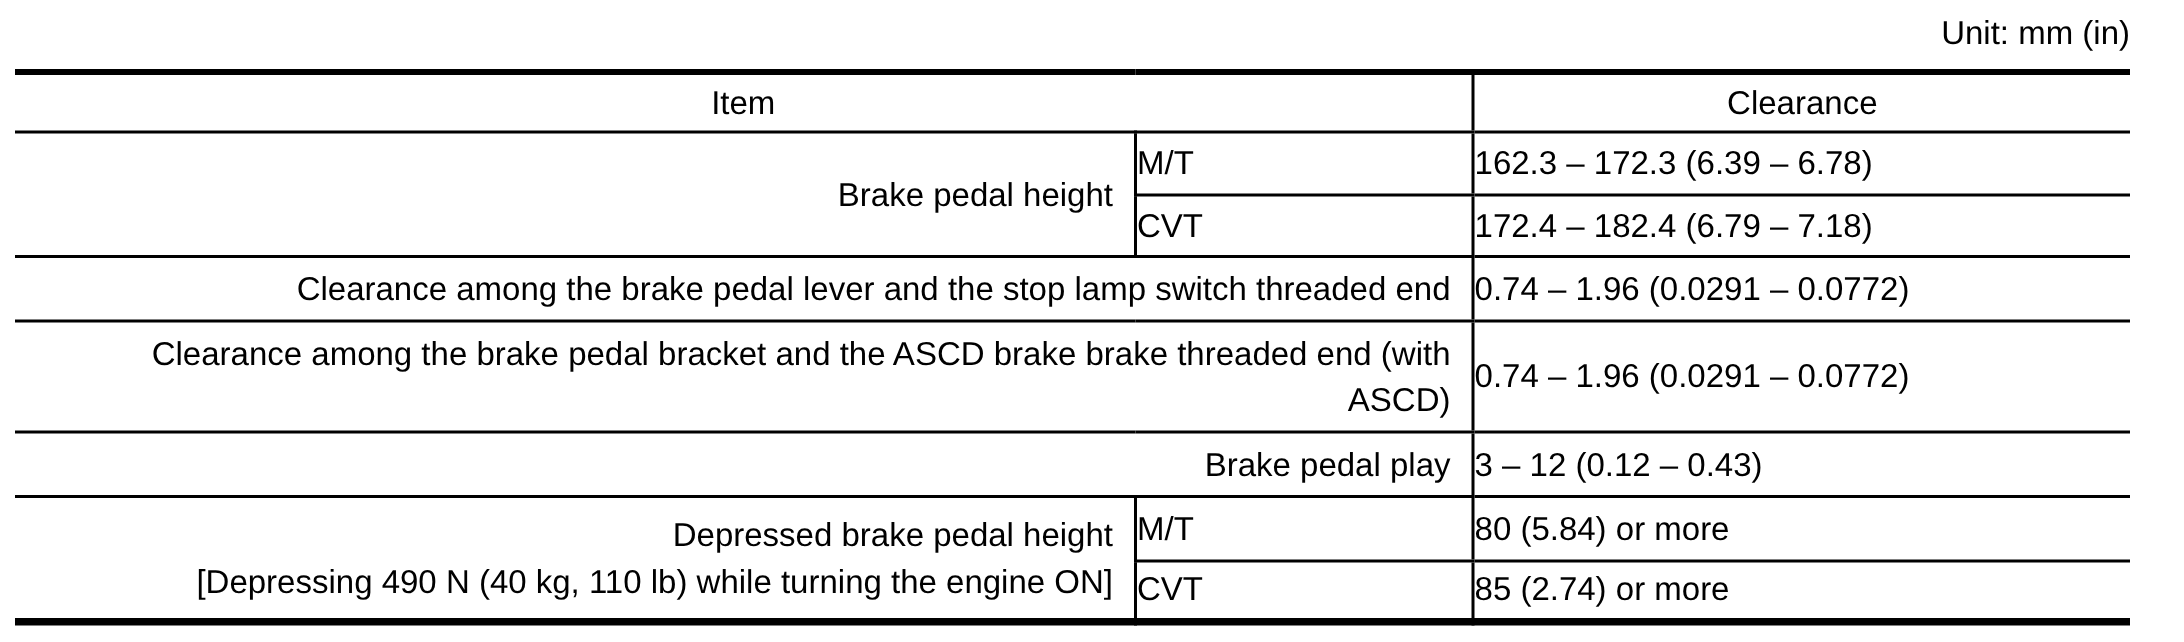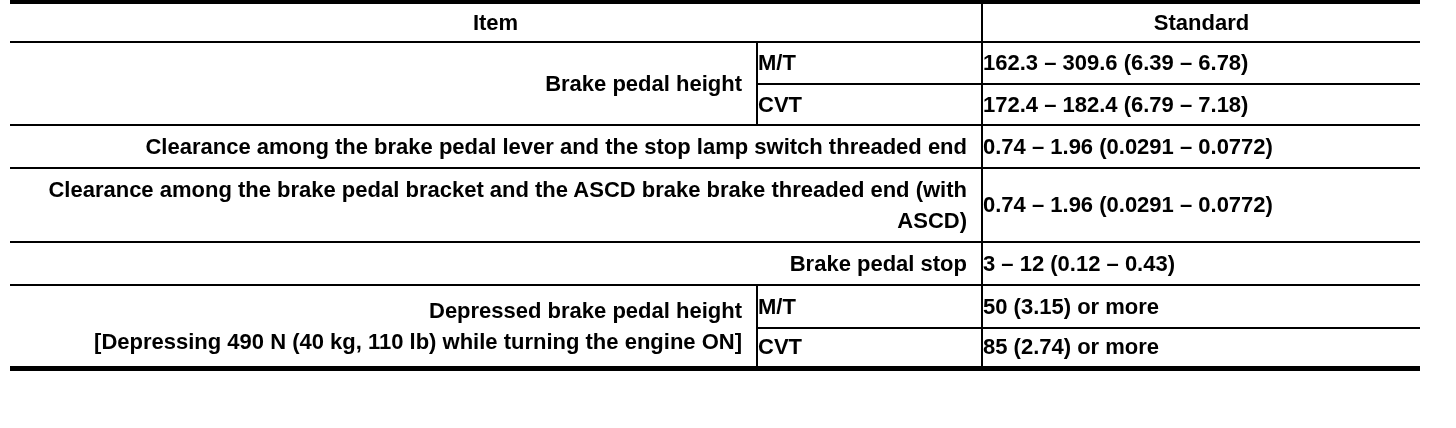--- a/index.html
+++ b/index.html
@@ -25,21 +25,21 @@
     border-bottom: 5px solid #000;
     font-size: 22px;
   }
   col.c1 { width: 747px; }
   col.c2 { width: 225px; }
   col.c3 { width: 438px; }
   th, td {
     border-bottom: 2px solid #000;
     padding: 0;
     vertical-align: middle;
-    font-weight: bold;
+    font-weight: normal;
   }
   .vline { border-left: 2px solid #000; }
   th { text-align: center; }
   td.item-cell {
     text-align: right;
     padding: 5px 14px 5px 19px;
     white-space: pre-line;
     line-height: 31px;
   }
   td.variant-cell, td.standard-cell { }
@@ -48,61 +48,62 @@
   tr.h41 { height: 41px; }
   tr.h42 { height: 42px; }
   tr.h43 { height: 43px; }
   tr.h70 { height: 70px; }
 </style>
 </head>
 <body>
 
 <div class="sheet">
 
+  <div class="unit-label">Unit: mm (in)</div>
 
   <table class="spec">
     <colgroup>
         <col class="c1">
         <col class="c2">
         <col class="c3">
       </colgroup>
     <thead>
       <tr class="h40">
         <th colspan="2">Item</th>
-        <th class="vline">Standard</th>
+        <th class="vline">Clearance</th>
       </tr>
     </thead>
     <tbody>
       <tr class="h42">
         <td class="item-cell" rowspan="2">Brake pedal height</td>
         <td class="variant-cell vline">M/T</td>
-        <td class="standard-cell vline">162.3 – 309.6 (6.39 – 6.78)</td>
+        <td class="standard-cell vline">162.3 – 172.3 (6.39 – 6.78)</td>
       </tr>
       <tr class="h41">
         <td class="variant-cell vline">CVT</td>
         <td class="standard-cell vline">172.4 – 182.4 (6.79 – 7.18)</td>
       </tr>
       <tr class="h43">
         <td class="item-cell" colspan="2">Clearance among the brake pedal lever and the stop lamp switch threaded end</td>
         <td class="standard-cell vline">0.74 – 1.96 (0.0291 – 0.0772)</td>
       </tr>
       <tr class="h70">
         <td class="item-cell" colspan="2">Clearance among the brake pedal bracket and the ASCD brake brake threaded end (with
 ASCD)</td>
         <td class="standard-cell vline">0.74 – 1.96 (0.0291 – 0.0772)</td>
       </tr>
       <tr class="h36">
-        <td class="item-cell" colspan="2">Brake pedal stop</td>
+        <td class="item-cell" colspan="2">Brake pedal play</td>
         <td class="standard-cell vline">3 – 12 (0.12 – 0.43)</td>
       </tr>
       <tr class="h43">
         <td class="item-cell" rowspan="2">Depressed brake pedal height
 [Depressing 490 N (40 kg, 110 lb) while turning the engine ON]</td>
         <td class="variant-cell vline">M/T</td>
-        <td class="standard-cell vline">50 (3.15) or more</td>
+        <td class="standard-cell vline">80 (5.84) or more</td>
       </tr>
       <tr class="h40">
         <td class="variant-cell vline">CVT</td>
         <td class="standard-cell vline">85 (2.74) or more</td>
       </tr>
     </tbody>
   </table>
 
 </div>
 

